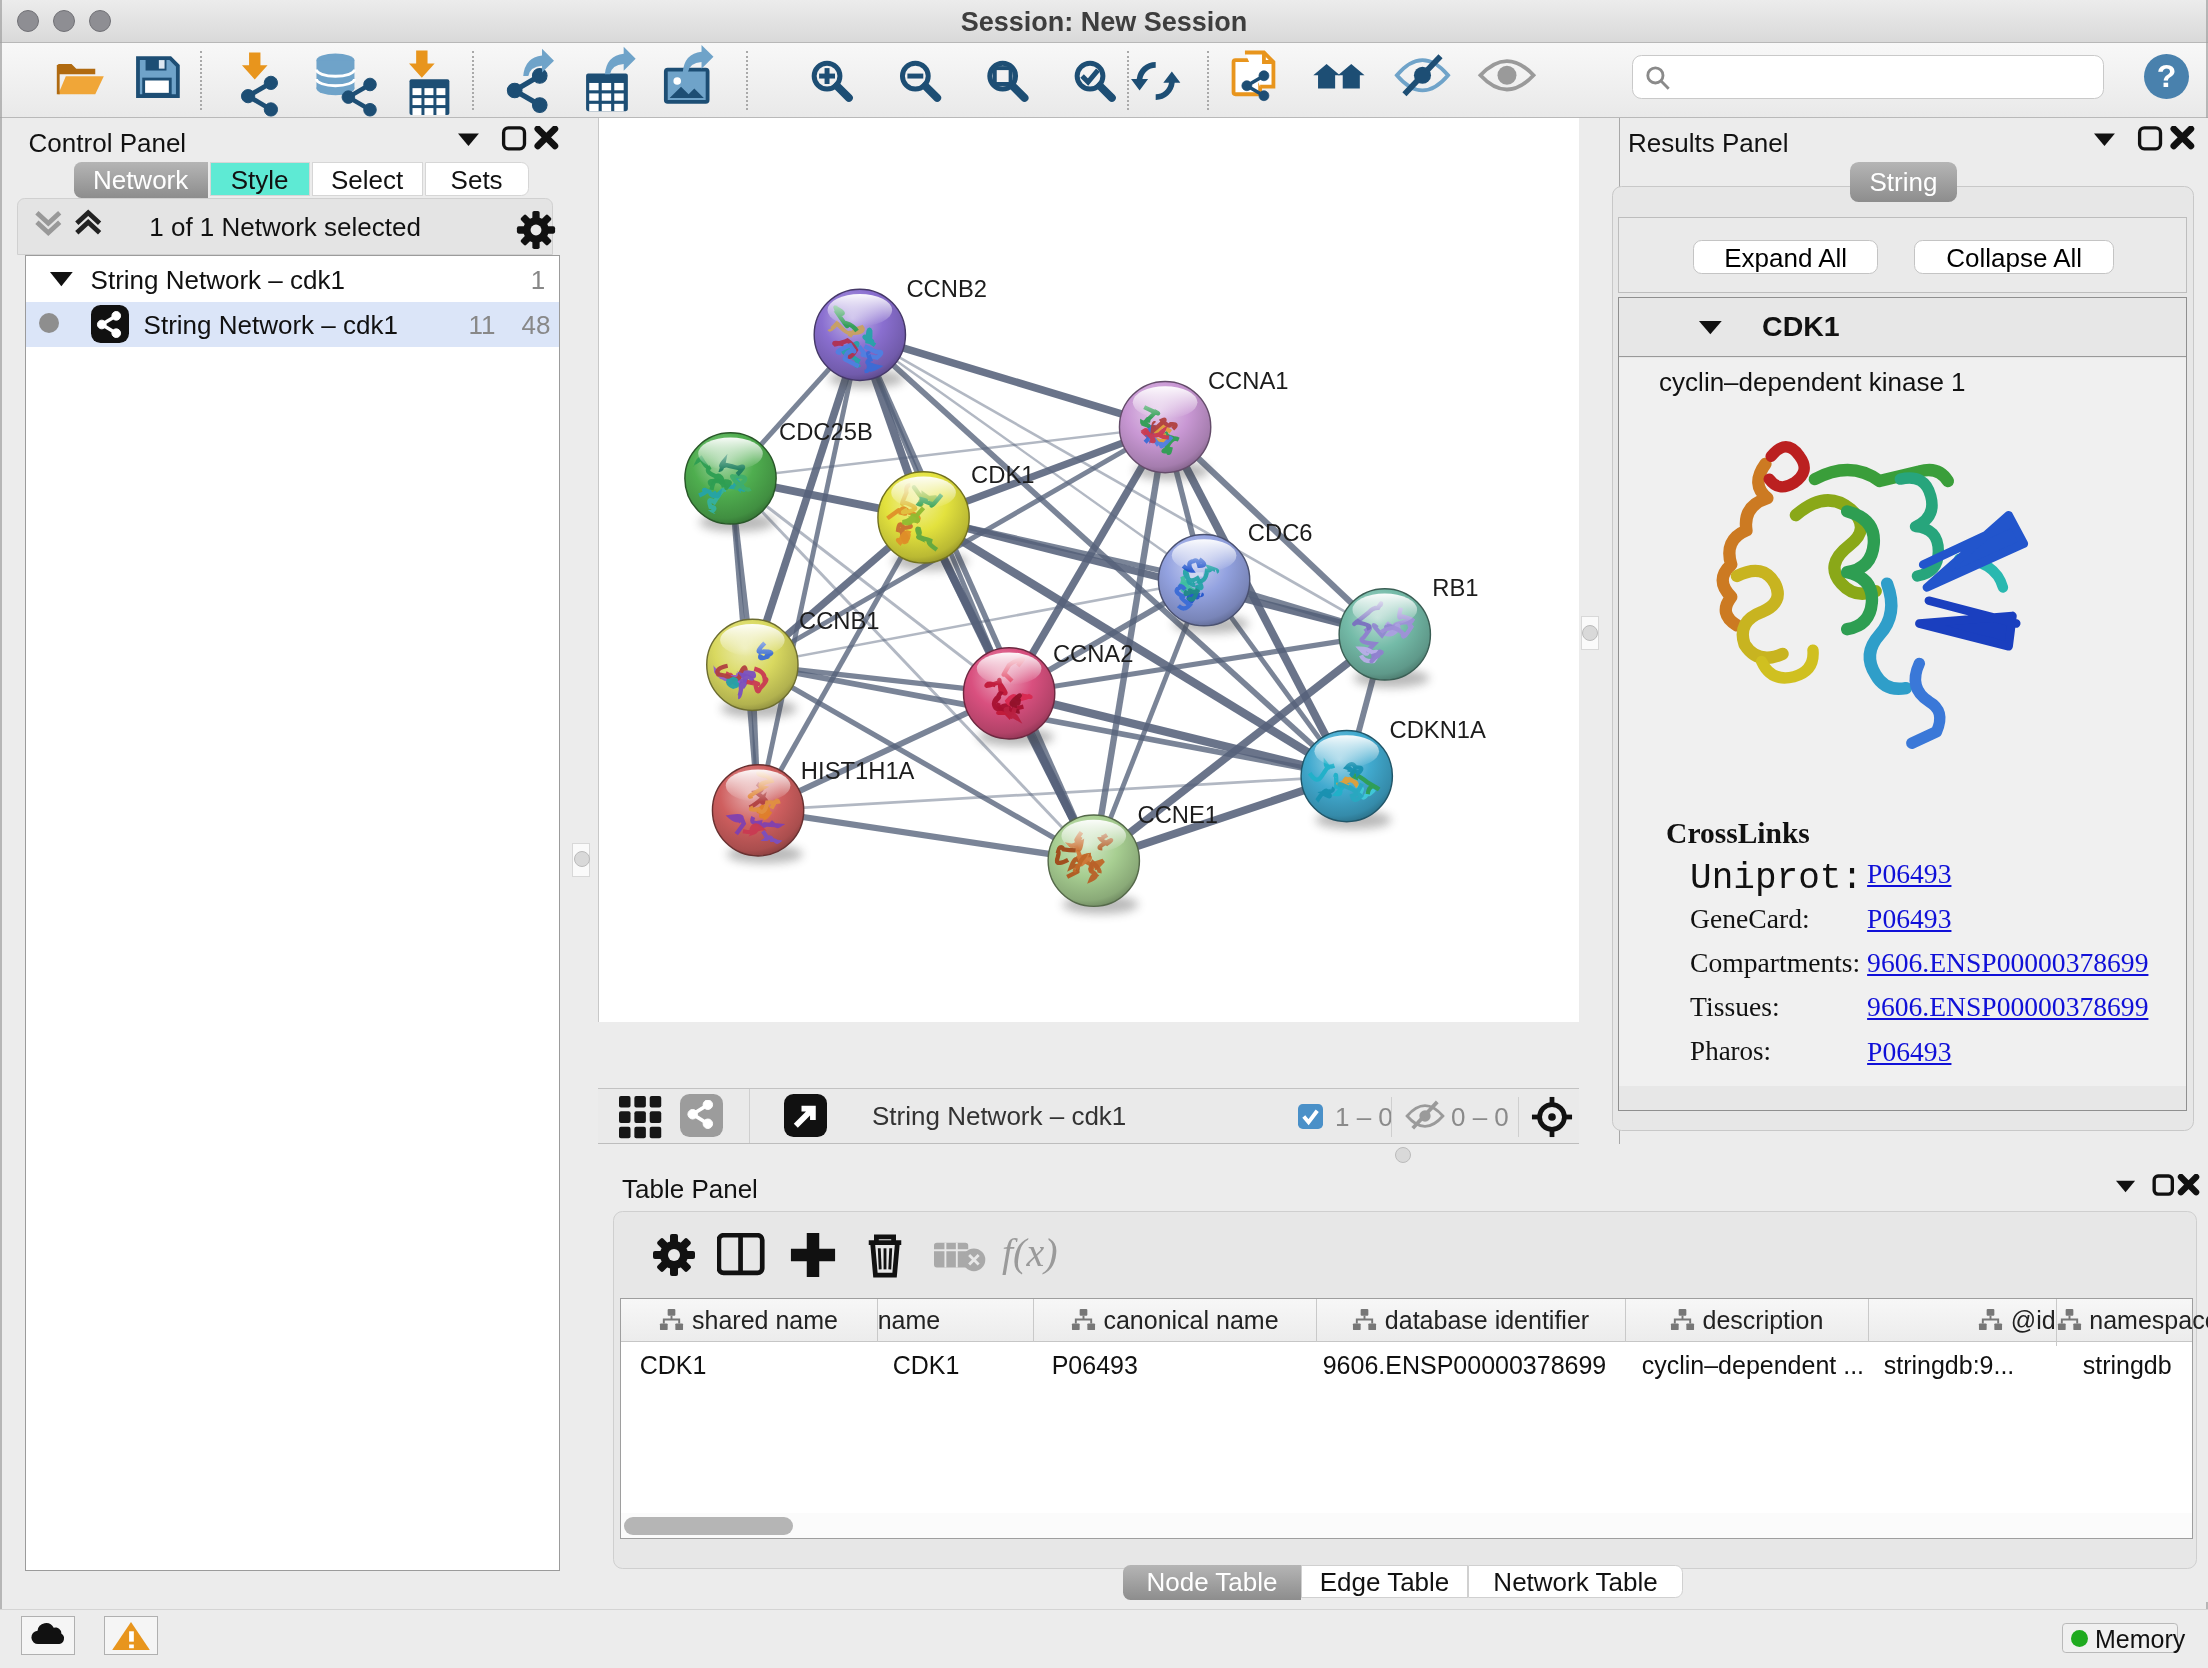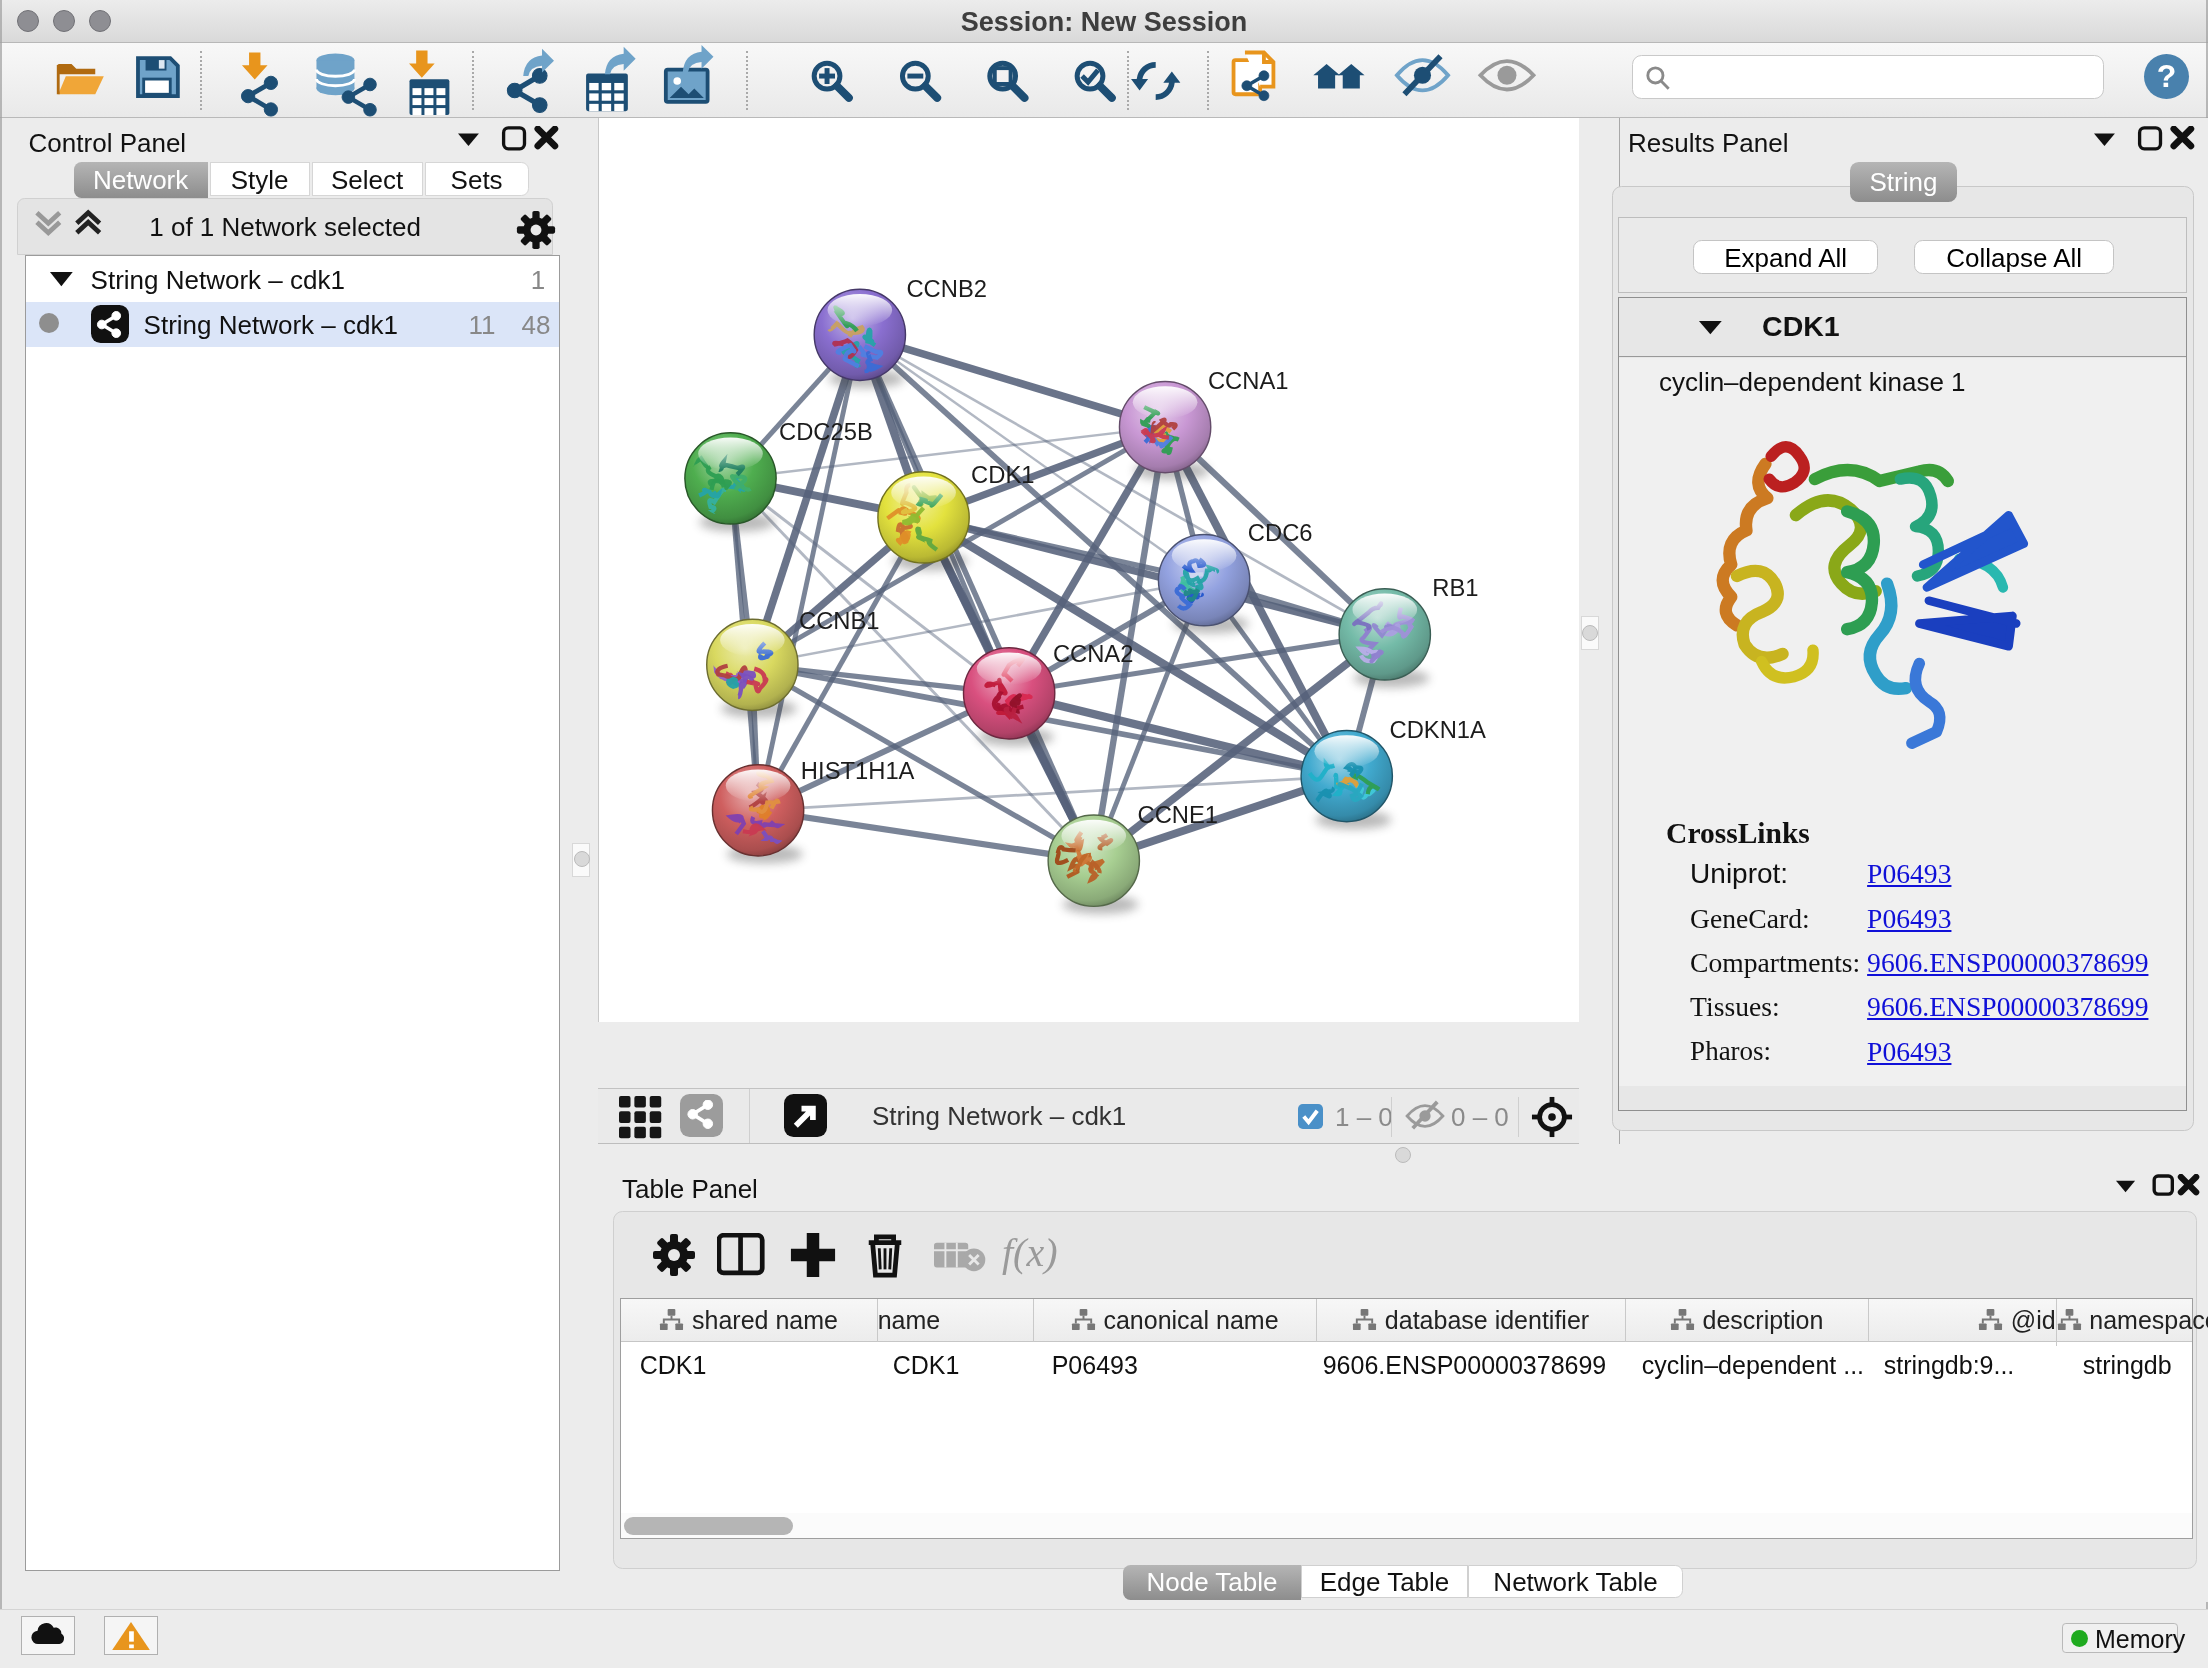--- a/index.html
+++ b/index.html
@@ -160,21 +160,21 @@
 
 <div style="position:absolute;left:7.6px;top:118px;width:555px;height:1484px;background:#ececec">
  <div style="position:absolute;left:21px;top:9.5px;font-size:26px;color:#111">Control Panel</div>
  <svg width="114" height="28.5" style="position:absolute;left:450px;top:7.6px" viewBox="0 0 120 30">
 <path d="M0 8 l22 0 -11 13 z" fill="#111"></path>
 <rect x="48" y="2" width="22" height="22" rx="5" fill="none" stroke="#111" stroke-width="3.5"></rect>
 <path d="M84 3 l18 18 M102 3 l-18 18" stroke="#111" stroke-width="7" stroke-linecap="round"></path>
     </svg>
  <div style="position:absolute;left:66px;top:44px;width:439px;height:36px;font-size:26px;text-align:center">
    <div style="position:absolute;left:0;width:134px;height:36px;line-height:36px;border-radius:7.6px 0 0 7.6px;background:linear-gradient(#b5b5b5,#8d8d8d);color:#fff;">Network</div>
-   <div style="position:absolute;left:136px;width:100px;height:34px;line-height:34px;border:1px solid #d6d6d6;background:#ffffff;color:#111;">Style</div>
+   <div style="position:absolute;left:136px;width:100px;height:34px;line-height:34px;border:1px solid #d6d6d6;background:#5eead4;color:#111;">Style</div>
    <div style="position:absolute;left:238px;width:111px;height:34px;line-height:34px;border:1px solid #d6d6d6;background:#fff;color:#111;">Select</div>
    <div style="position:absolute;left:351px;width:104px;height:34px;line-height:34px;border:1px solid #d6d6d6;border-radius:0 7.6px 7.6px 0;background:#fff;color:#111;">Sets</div>
  </div>
  <div style="position:absolute;left:9.5px;top:80px;width:536px;height:57px;background:#e4e4e4;border:1px solid #d0d0d0;border-radius:7.6px 7.6px 0 0">
    <svg width="114" height="38" style="position:absolute;left:17px;top:9.5px" viewBox="0 0 120 40">
      <g stroke="#999" stroke-width="5" fill="none">
           <path d="M2 4 l12 11 12-11"></path>
           <path d="M2 14 l12 11 12-11"></path>
         </g>
      <g stroke="#222" stroke-width="5" fill="none" transform="translate(42,0)">
@@ -674,21 +674,21 @@
 <path d="M182 92 q30 8 28 34 q-2 26 -28 30 q28 6 26 32 q-2 24 -26 28" stroke="#2e9e52" stroke-width="13"></path>
 <path d="M238 58 q26-6 32 18 q6 22 -16 32 q24 2 24 26 q0 22 -22 26" stroke="#27a57c" stroke-width="12"></path>
 <path d="M224 168 q12 32 -8 54 q-18 20 -4 42 q10 18 32 14" stroke="#2f9ec9" stroke-width="13"></path>
 <path d="M258 252 q-12 26 10 40 q18 10 8 32 l-26 12" stroke="#3a78d8" stroke-width="12"></path>
 <path d="M300 142 q38 2 46 30" stroke="#29b8b0" stroke-width="11"></path>
 <path d="M262 148 l94-44 M352 96 l16 30 -102 46 z" stroke="#2255cc" stroke-width="9" fill="#2255cc"></path>
 <path d="M268 186 l92 24 M356 202 l-4 32 -94 -24 z" stroke="#1a3fbf" stroke-width="9" fill="#1a3fbf"></path>
 </g>
         </svg>
      <div style="position:absolute;left:47px;top:459px;font-family:'Liberation Serif',serif;font-size:29.5px;font-weight:bold;color:#111">CrossLinks</div>
-     <div style="position:absolute;left:71px;top:500px;font-family:Liberation Sans, sans-serif;font-size:28px;color:#111">Uniprot:</div>
+     <div style="position:absolute;left:71px;top:500px;font-family:Liberation Mono, monospace;font-size:36px;color:#111">Uniprot:</div>
 <div style="position:absolute;left:248px;top:500px;font-family:'Liberation Serif',serif;font-size:27.6px;color:#1010d8;text-decoration:underline">P06493</div>
      <div style="position:absolute;left:71px;top:545px;font-family:'Liberation Serif',serif;font-size:27.6px;color:#111">GeneCard:</div>
 <div style="position:absolute;left:248px;top:545px;font-family:'Liberation Serif',serif;font-size:27.6px;color:#1010d8;text-decoration:underline">P06493</div>
      <div style="position:absolute;left:71px;top:589px;font-family:'Liberation Serif',serif;font-size:27.6px;color:#111">Compartments:</div>
 <div style="position:absolute;left:248px;top:589px;font-family:'Liberation Serif',serif;font-size:27.6px;color:#1010d8;text-decoration:underline">9606.ENSP00000378699</div>
      <div style="position:absolute;left:71px;top:633px;font-family:'Liberation Serif',serif;font-size:27.6px;color:#111">Tissues:</div>
 <div style="position:absolute;left:248px;top:633px;font-family:'Liberation Serif',serif;font-size:27.6px;color:#1010d8;text-decoration:underline">9606.ENSP00000378699</div>
      <div style="position:absolute;left:71px;top:678px;font-family:'Liberation Serif',serif;font-size:27px;color:#111">Pharos:</div>
 <div style="position:absolute;left:248px;top:678px;font-family:'Liberation Serif',serif;font-size:27.6px;color:#1010d8;text-decoration:underline">P06493</div>
    </div>

